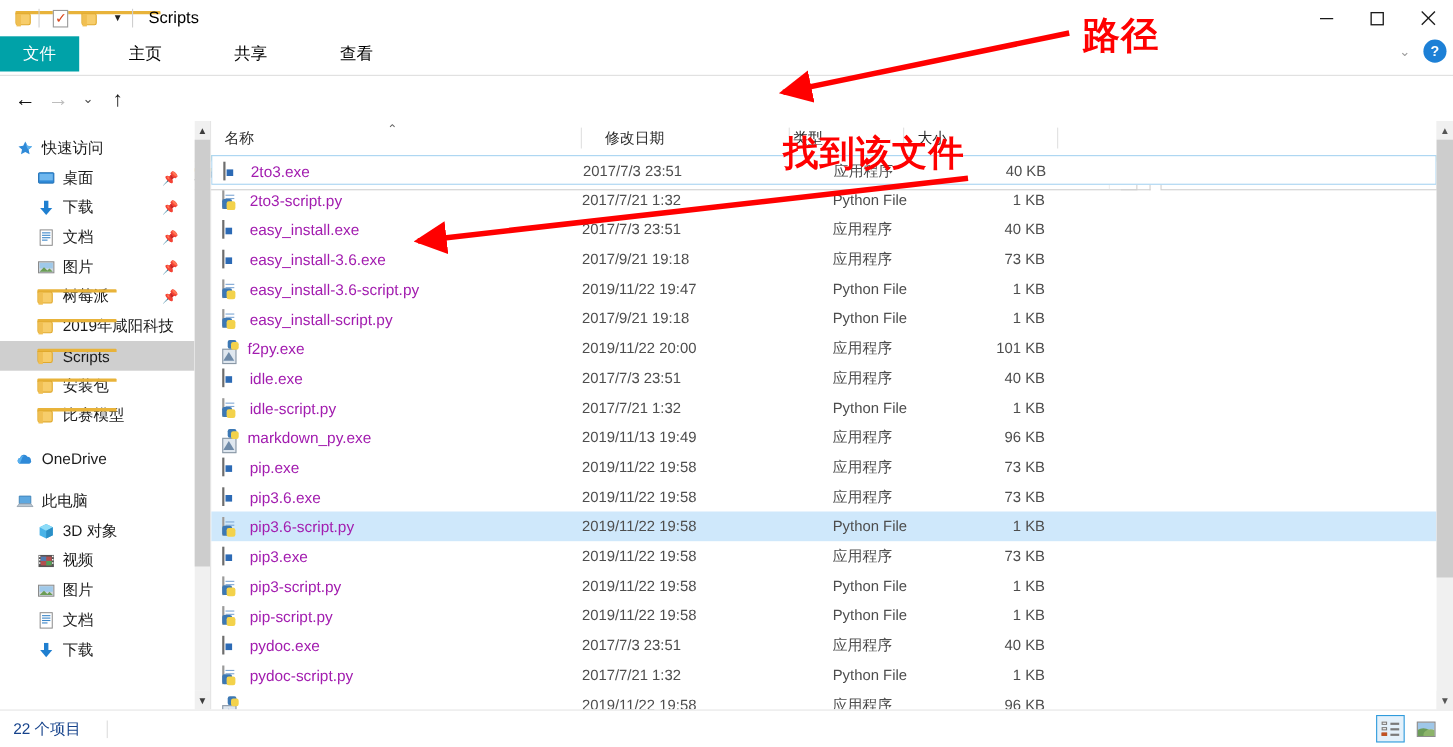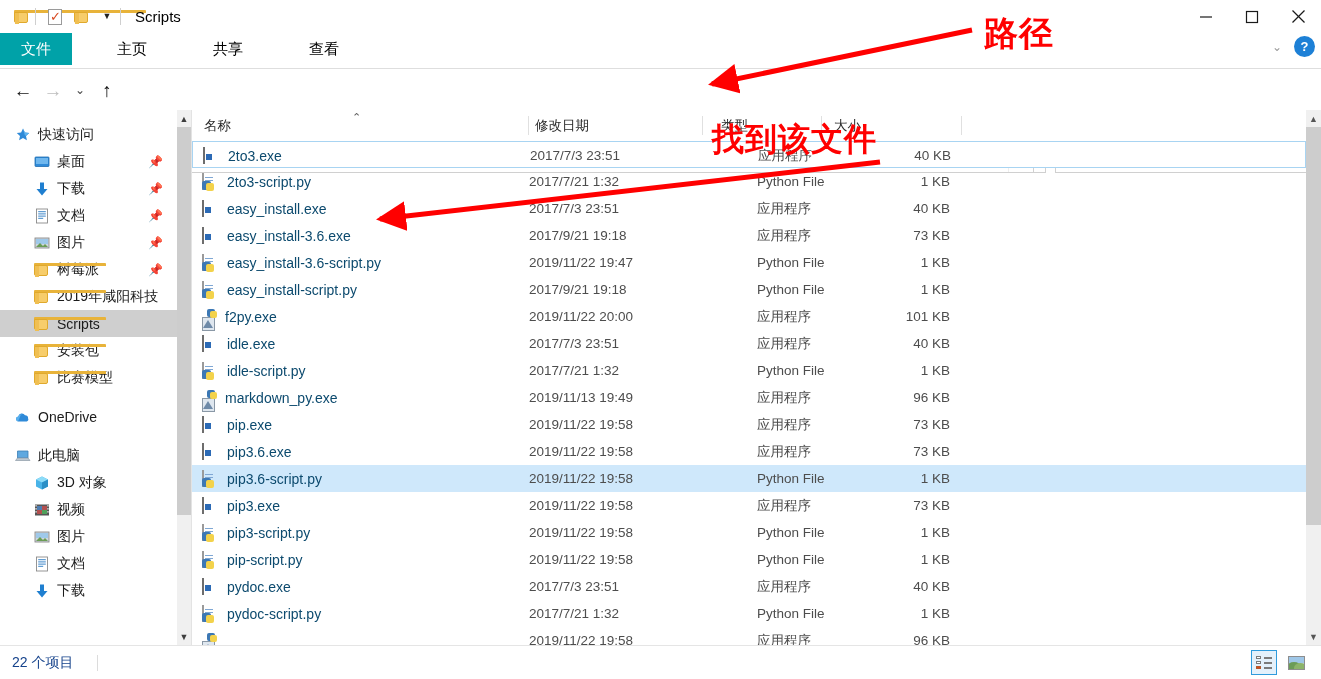--- a/index.html
+++ b/index.html
@@ -87,21 +87,21 @@
   .colhead{position:absolute;left:0;top:0;width:1114px;height:31px;background:#fff;border-bottom:5px solid #15803d;}
   .col{position:absolute;top:0;height:31px;display:flex;align-items:center;font-size:13.5px;color:#2b2b2b;padding-left:12px;box-sizing:border-box;}
   .col .vline{position:absolute;right:0;top:6px;width:1px;height:19px;background:#e0e0e0;}
   .sortcaret{position:absolute;font-size:11px;color:#5e5e5e;}
 
   .rows{position:absolute;left:0;top:31px;width:1114px;height:504px;}
   .row{height:27px;position:relative;display:flex;align-items:center;box-sizing:border-box;}
   .row.selected{background:#cfe8fb;text-align:right;}
   .row.focused{border:1px solid #a8d4f2;background:#fff;}
   .cell-name{position:absolute;left:10px;top:0;height:27px;display:flex;align-items:center;gap:8px;}
-  .cell-name .fname{font-size:14px;color:#0c4a6e;white-space:nowrap;padding-left:15px;}
+  .cell-name .fname{font-size:14px;color:#a21caf;white-space:nowrap;padding-left:15px;}
   .cell-date{position:absolute;left:337px;top:0;height:27px;display:flex;align-items:center;font-size:13.5px;color:#4d4d4d;white-space:nowrap;}
   .cell-type{position:absolute;left:517px;top:0;height:27px;display:flex;align-items:center;font-size:13.5px;color:#4d4d4d;white-space:nowrap;margin-left:48px;}
   .cell-size{position:absolute;left:630px;top:0;width:128px;height:27px;display:flex;align-items:center;justify-content:flex-end;font-size:13.5px;color:#4d4d4d;white-space:nowrap;}
 
   
   .exe-ico{position:relative;width:16px;height:15px;background:#fff;border:1px solid #6d6d6d;box-sizing:border-box;}
   .exe-ico .bar{position:absolute;left:1px;top:1px;right:1px;height:3px;background:#2c6ab5;}
   .exe-ico .sq{position:absolute;left:2px;top:6px;width:6px;height:6px;background:#2c6ab5;}
   .py-ico{position:relative;width:15px;height:17px;background:#fff;border:1px solid #9a9a9a;box-sizing:border-box;}
   .py-ico .ln{position:absolute;left:2px;width:8px;height:1px;background:#7fa7d4;}
@@ -483,21 +483,21 @@
 
     <div class="splitline"></div>
 
     <div class="listpane">
       <div class="colhead">
         <div class="col" style="left:0;width:337px;">
           <span>名称</span>
           <span class="sortcaret" style="left:160px;top:1px;">⌃</span>
           <span class="vline"></span>
         </div>
-        <div class="col" style="left:331px;width:180px;">
+        <div class="col" style="left:346px;width:180px;">
           <span>修改日期</span>
           <span class="vline"></span>
         </div>
         <div class="col" style="left:517px;width:113px;">
           <span>类型</span>
           <span class="vline"></span>
         </div>
         <div class="col" style="left:630px;width:140px;">
           <span>大小</span>
           <span class="vline"></span>

